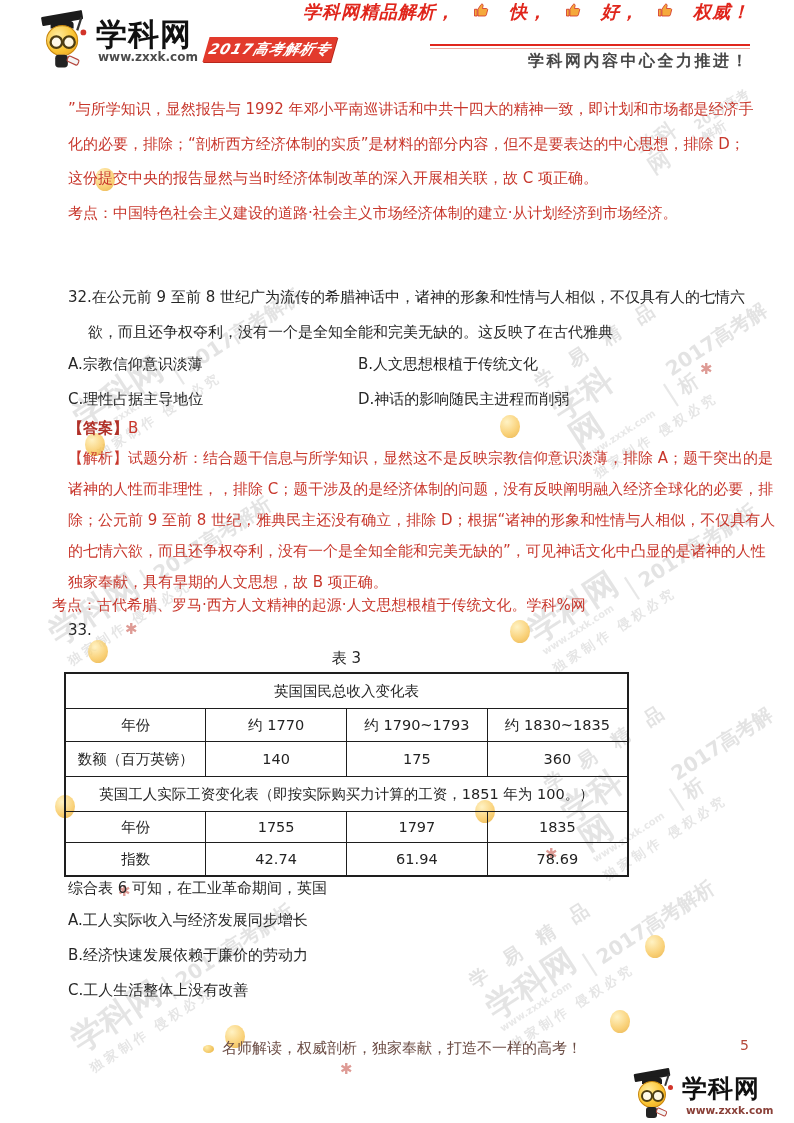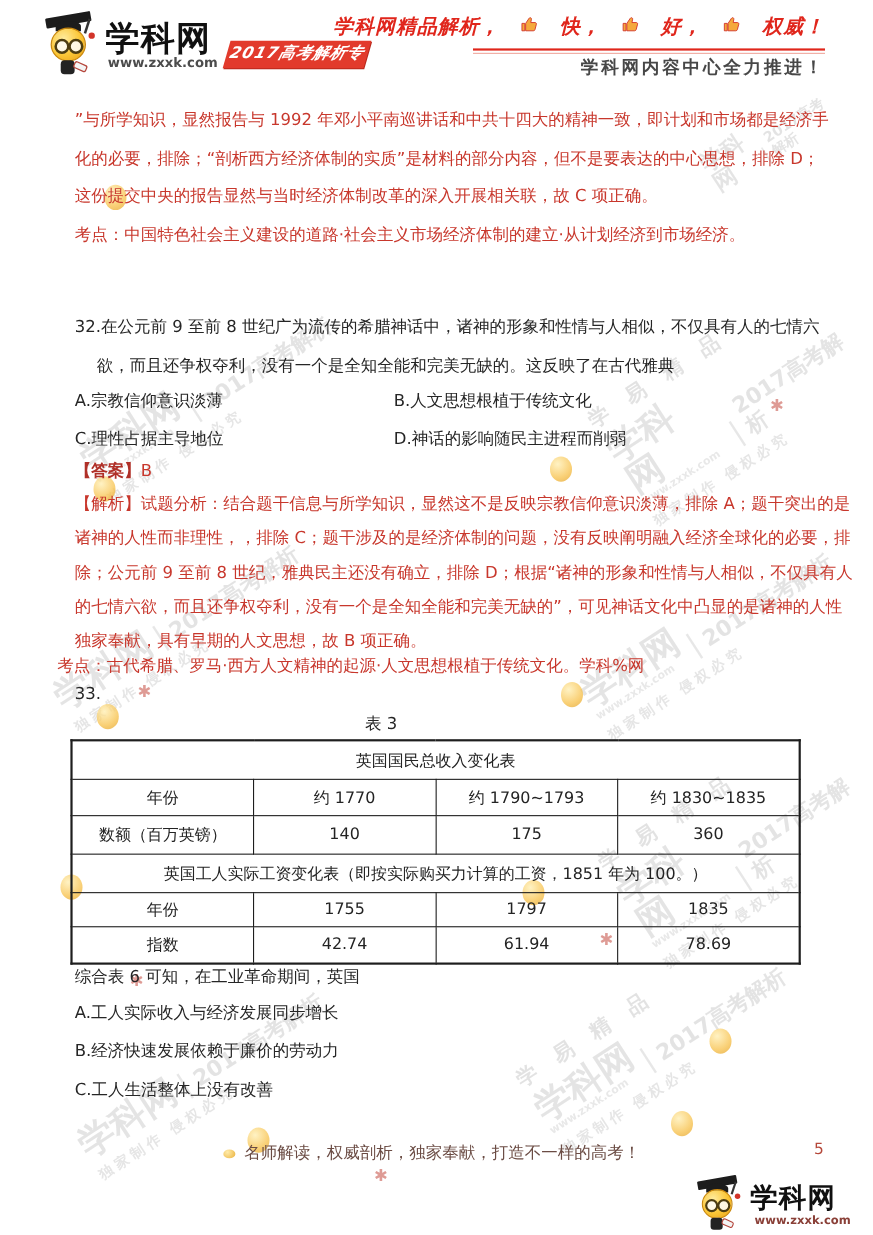--- a/index.html
+++ b/index.html
@@ -33,42 +33,42 @@
   .m-eye { position:absolute; top:8px; width:8px; height:8px; border:2px solid #4d3d12; border-radius:50%; background:rgba(255,255,255,.85); }
   .m-eye.l { left:2px; } .m-eye.r { left:13px; }
   .m-body { position:absolute; left:8px; top:39px; width:11px; height:11px; background:#232323; border-radius:3px; }
   .m-scroll { position:absolute; left:18px; top:41px; width:9px; height:4px; background:#f4f4f4; border:1px solid #b5463c; border-radius:2px; transform:rotate(24deg); }
 
   .sitename { position:absolute; font-weight:bold; color:#101010; letter-spacing:1px; }
   .siteurl  { position:absolute; font-weight:bold; color:#4c4c4c; }
   .banner { position:absolute; left:206px; top:37px; width:128px; height:25px; background:#e23a2c;
     transform:skewX(-16deg); box-shadow:1px 1px 0 #b8271b; }
   .banner span { display:block; text-align:center; line-height:25px; color:#fff; font-size:14.5px; font-weight:bold; font-style:italic; letter-spacing:1px; }
-  .slogan1 { position:absolute; right:44px; top:12px; display:flex; align-items:center; gap:18px;
+  .slogan1 { position:absolute; right:44px; top:0; display:flex; align-items:center; gap:18px;
     color:#e0261c; font-weight:bold; font-style:italic; font-size:18px; letter-spacing:1px; z-index:3; }
   .redline { position:absolute; left:430px; right:44px; top:44px; height:2px;
     border-top:2px solid #e0261c; border-bottom:1px solid #f0a89e; }
   .slogan2 { position:absolute; right:44px; top:51px; color:#474747; font-weight:bold; font-size:16px; letter-spacing:2.5px; z-index:3;text-align:right; }
   
   .blk { color:#262626; }
   .red { color:#c8372c; }
   .tline { white-space:pre; font-size:15px; }
   .p1 { position:absolute; left:68px; top:92px; line-height:34.5px; z-index:2; }
   .q32stem { position:absolute; left:68px; top:280px; line-height:35px; z-index:2; }
   .q32stem .ind { padding-left:20px; }
   .q32opts { position:absolute; left:68px; top:347px; display:grid; grid-template-columns:290px auto; line-height:35px; z-index:2; }
   .ansline { position:absolute; left:68px; top:414px; height:28px; line-height:28px; font-size:15px; z-index:2; }
   .ans-marker { color:#b03028; font-weight:bold; }
   .ans-value { color:#c8372c; }
   .q32ana { position:absolute; left:68px; top:443px; line-height:31px; z-index:2; }
   .q32kao { position:absolute; left:52px; top:590px; line-height:30px; z-index:2; }
   .q33num { position:absolute; left:68px; top:616px; line-height:28px; z-index:2; }
   .tcap { position:absolute; left:64px; top:645px; width:565px; text-align:center; font-size:15px; line-height:26px; z-index:2; }
   
-  .dtable { position:absolute; left:64px; top:672px; width:664px; border-collapse:collapse; table-layout:fixed; z-index:2; background:transparent; }
+  .dtable { position:absolute; left:64px; top:672px; width:565px; border-collapse:collapse; table-layout:fixed; z-index:2; background:transparent; }
   .dtable td { border:1.5px solid #1e1e1e; text-align:center; font-size:14.5px; color:#232323; padding:0; }
   .dtable { border:2px solid #1e1e1e; }
   .rh34 td{ height:34px; } .rh32 td{ height:32px; } .rh30 td{ height:30px; }
   .q33stem { position:absolute; left:68px; top:874px; line-height:28px; z-index:2; }
   .q33opts { position:absolute; left:68px; top:903px; line-height:35px; z-index:2; }
   
   .f-dot { position:absolute; left:203px; top:1045px; width:11px; height:8px; border-radius:50%;
     background:radial-gradient(circle at 35% 30%, #ffe9a0, #e8a824); opacity:.9; z-index:2; }
   .f-slogan { position:absolute; left:222px; top:1036px; height:24px; line-height:24px; font-size:15px; color:#6b4c44; z-index:2; }
   .f-page { position:absolute; left:740px; top:1037px; font-size:14px; color:#b5483a; z-index:2; }

